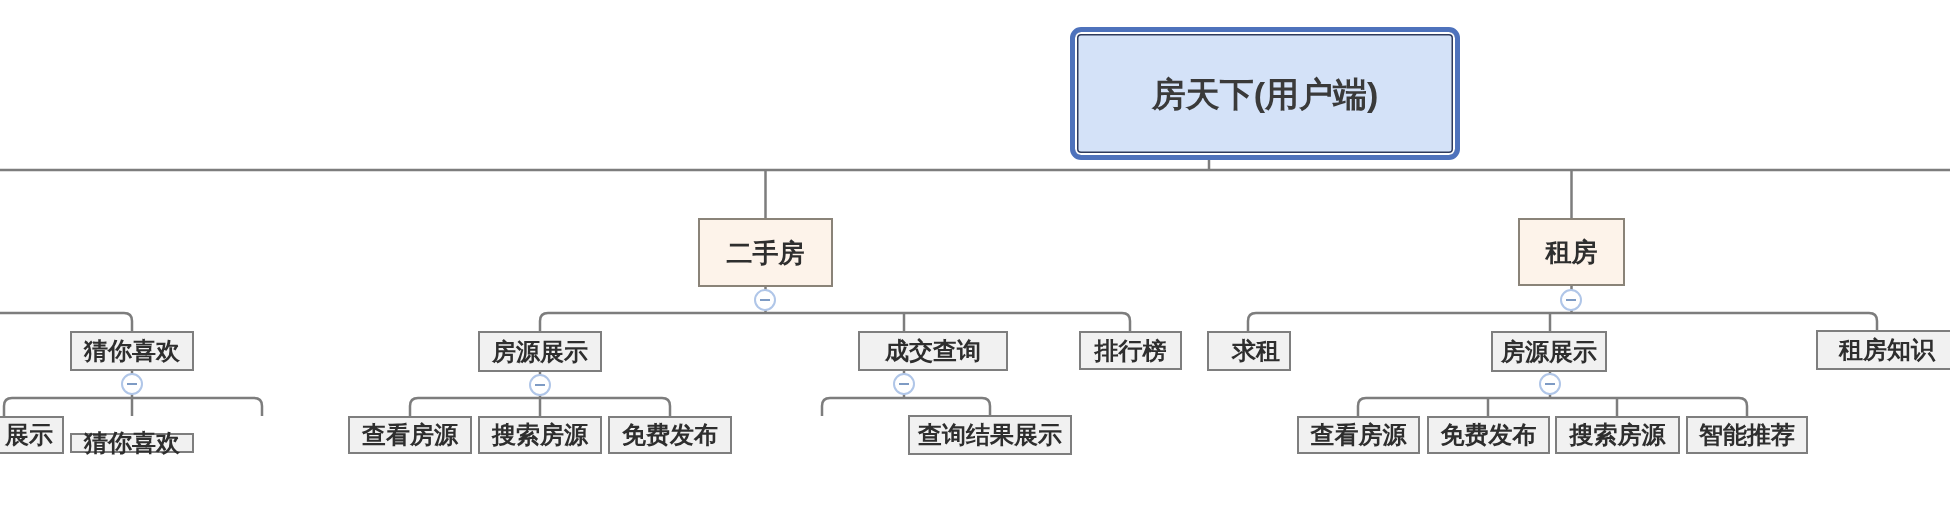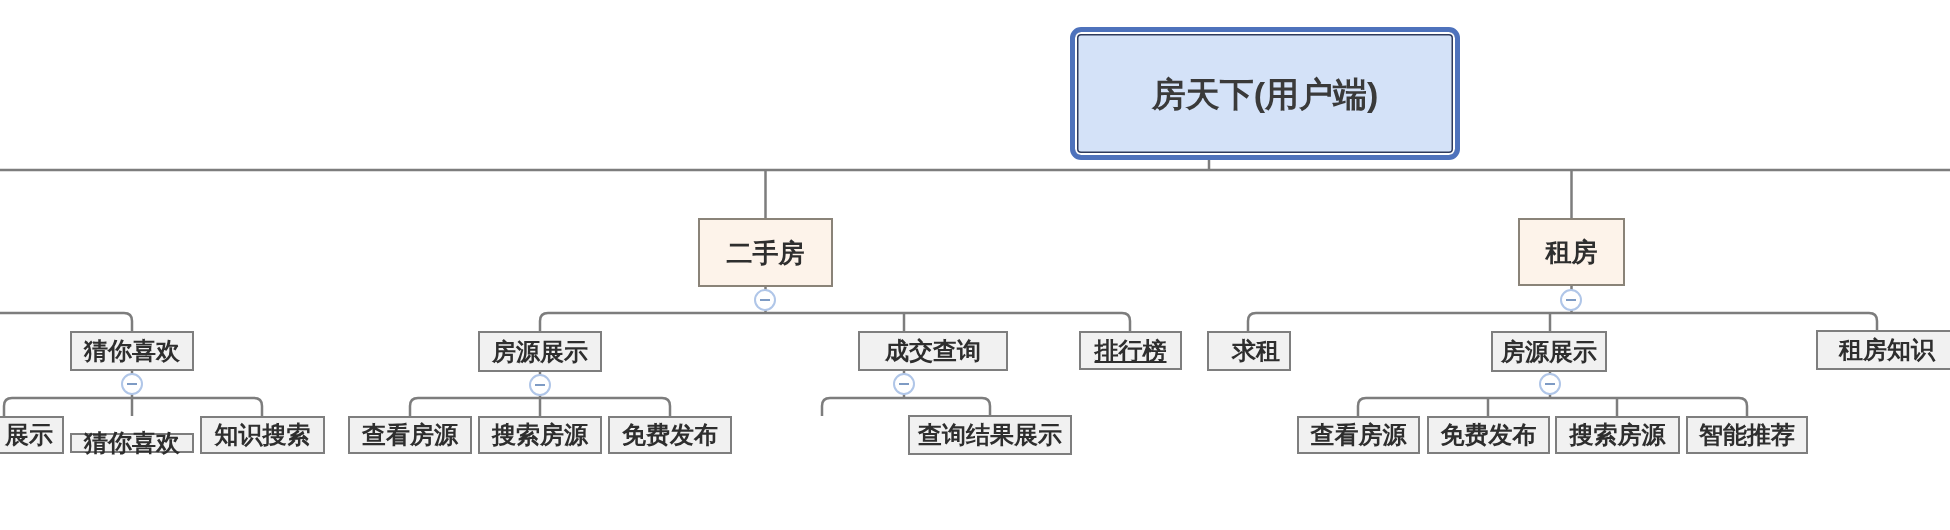--- a/index.html
+++ b/index.html
@@ -116,28 +116,27 @@
   </svg>
 
   <div class="node root-node" style="left:1070px;top:27px;width:390px;height:133px;">房天下(用户端)</div>
 
   <div class="node branch-node" style="left:698px;top:218px;width:135px;height:69px;">二手房</div>
   <div class="node branch-node" style="left:1518px;top:218px;width:107px;height:68px;">租房</div>
 
   <div class="node leaf-node" style="left:70px;top:331px;width:124px;height:40px;">猜你喜欢</div>
   <div class="node leaf-node" style="left:478px;top:331px;width:124px;height:41px;">房源展示</div>
   <div class="node leaf-node" style="left:842px;top:331px;width:150px;height:40px;margin-left:16px;">成交查询</div>
-  <div class="node leaf-node" style="left:1079px;top:331px;width:103px;height:39px;text-decoration:underline;">排行榜</div>
+  <div class="node leaf-node" style="left:1079px;top:331px;width:103px;height:39px;">排行榜</div>
   <div class="node leaf-node" style="left:1207px;top:331px;width:84px;height:40px;padding-left:14px;">求租</div>
   <div class="node leaf-node" style="left:1491px;top:331px;width:116px;height:41px;">房源展示</div>
   <div class="node leaf-node" style="left:1816px;top:330px;width:142px;height:40px;">租房知识</div>
 
   <div class="node leaf-node cut-node" style="left:-58px;top:416px;width:122px;height:38px;">展示</div>
   <div class="node leaf-node" style="left:70px;top:416px;width:124px;height:20px;margin-top:17px;">猜你喜欢</div>
-  <div class="node leaf-node" style="left:200px;top:416px;width:125px;height:38px;">知识搜索</div>
   <div class="node leaf-node" style="left:348px;top:416px;width:124px;height:38px;">查看房源</div>
   <div class="node leaf-node" style="left:478px;top:416px;width:124px;height:38px;">搜索房源</div>
   <div class="node leaf-node" style="left:608px;top:416px;width:124px;height:38px;">免费发布</div>
   <div class="node leaf-node" style="left:908px;top:415px;width:164px;height:40px;">查询结果展示</div>
   <div class="node leaf-node" style="left:1297px;top:416px;width:123px;height:38px;">查看房源</div>
   <div class="node leaf-node" style="left:1427px;top:416px;width:123px;height:38px;">免费发布</div>
   <div class="node leaf-node" style="left:1555px;top:416px;width:125px;height:38px;">搜索房源</div>
   <div class="node leaf-node" style="left:1686px;top:416px;width:122px;height:38px;text-align:center;">智能推荐</div>
 
   <div class="collapse" style="left:754px;top:289px;">

